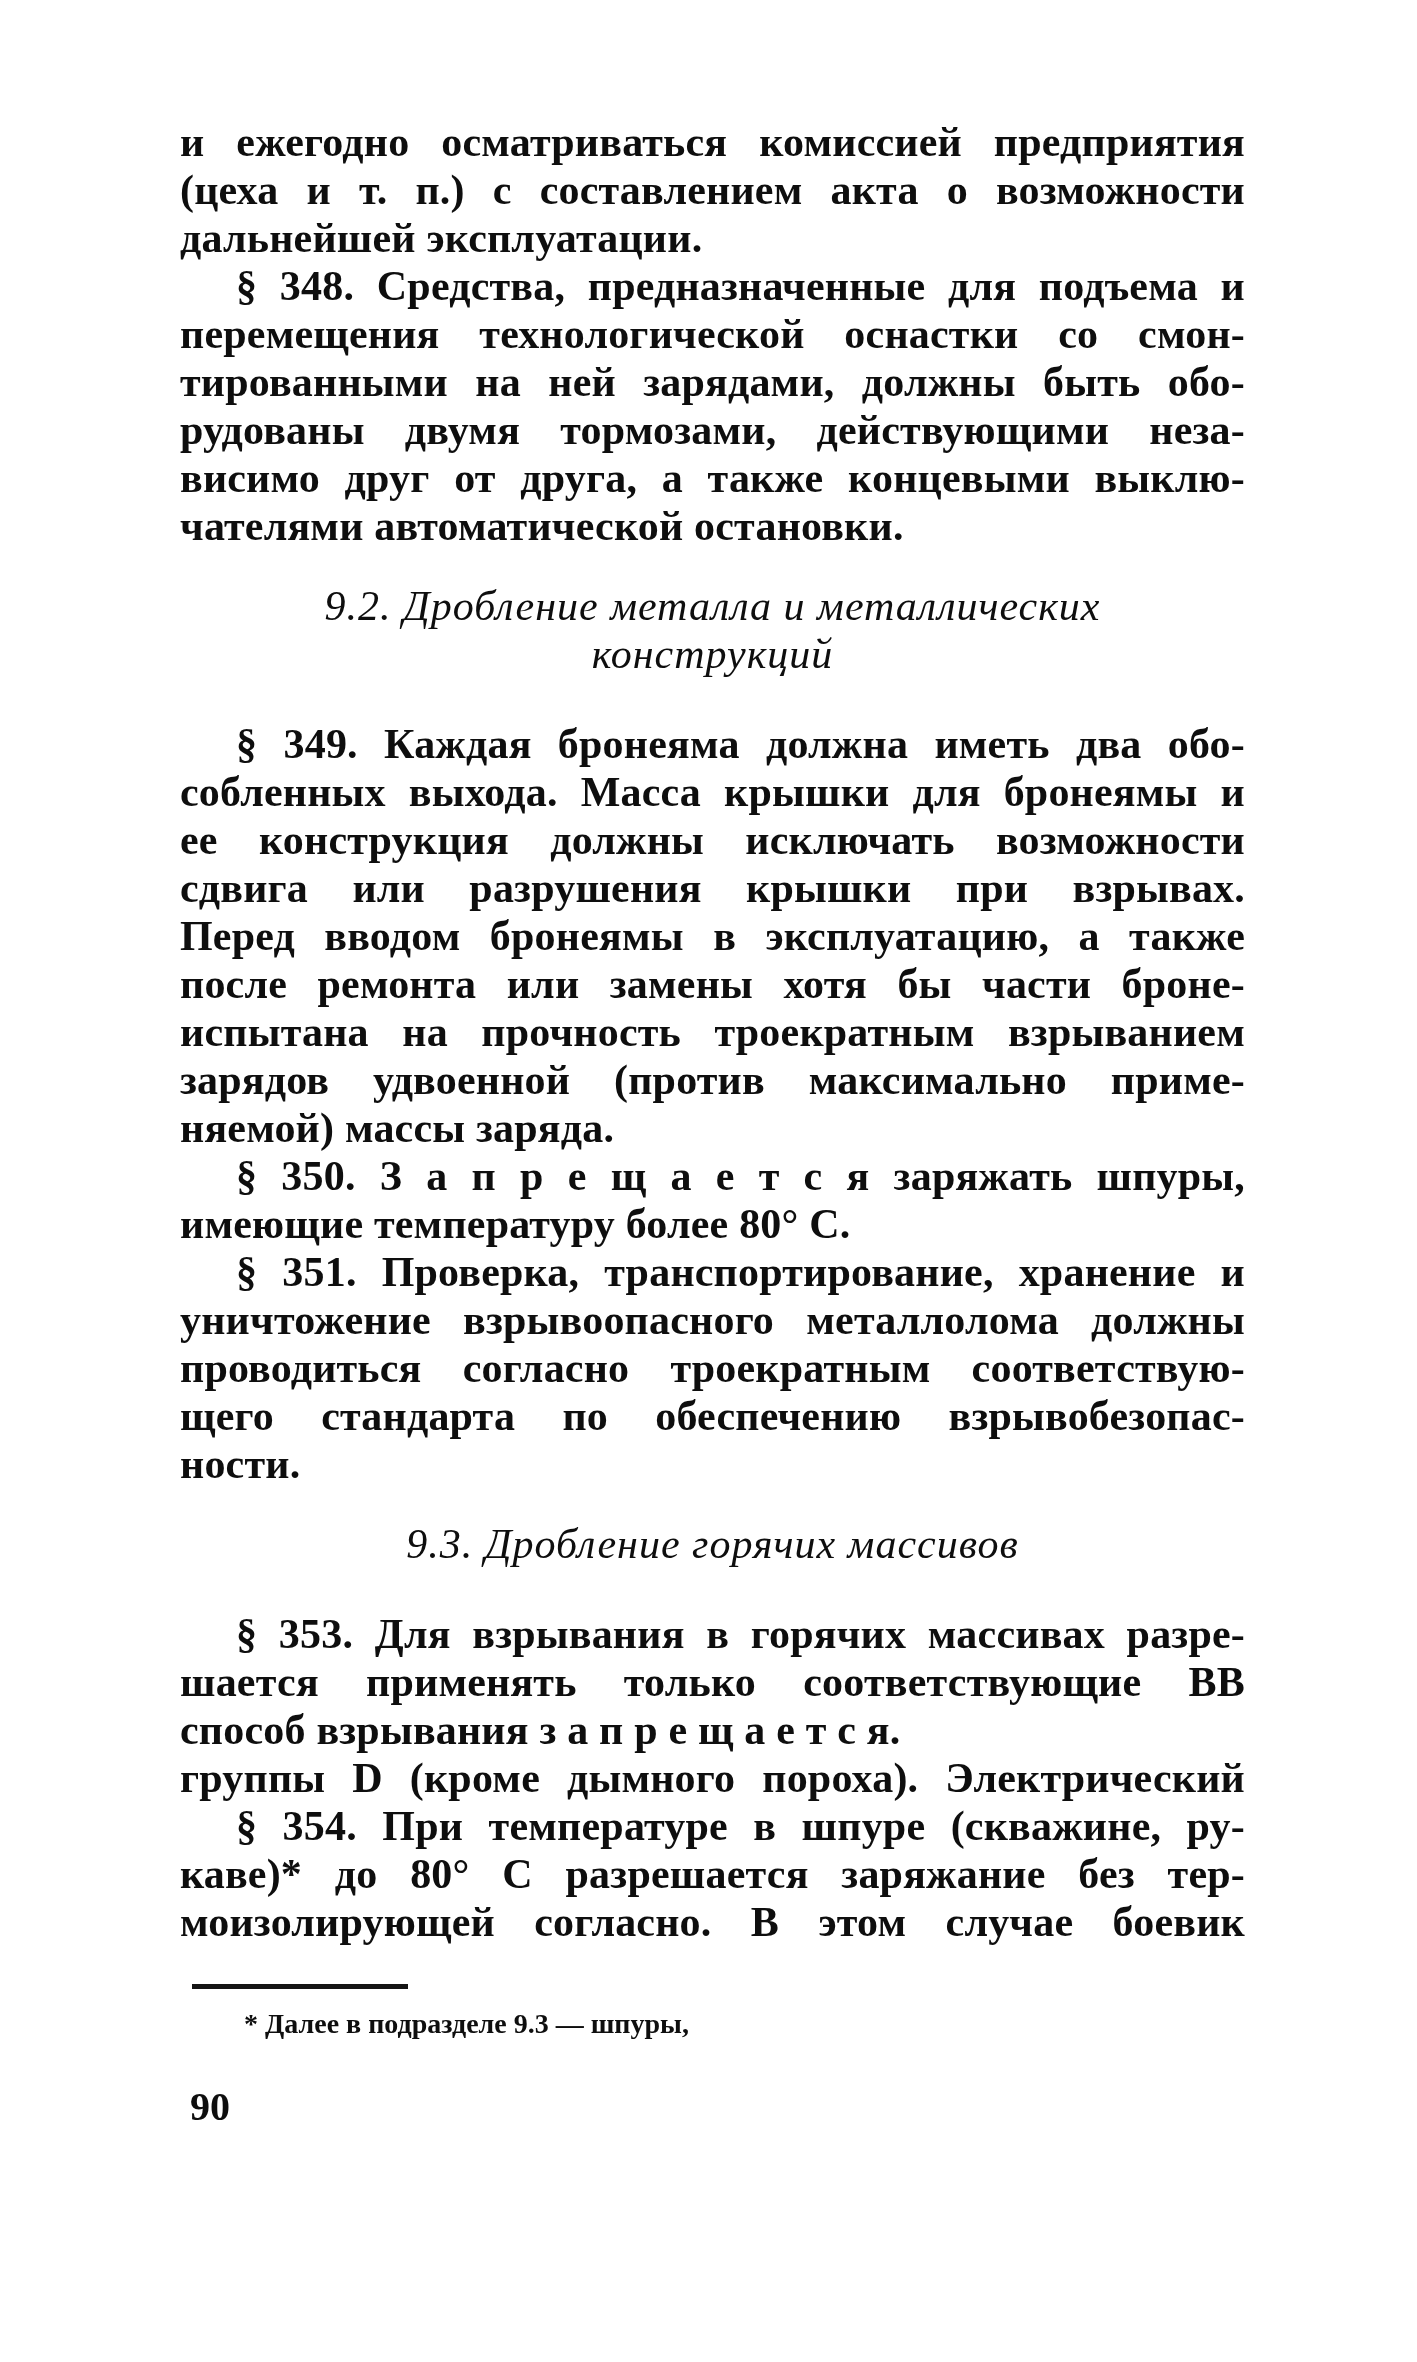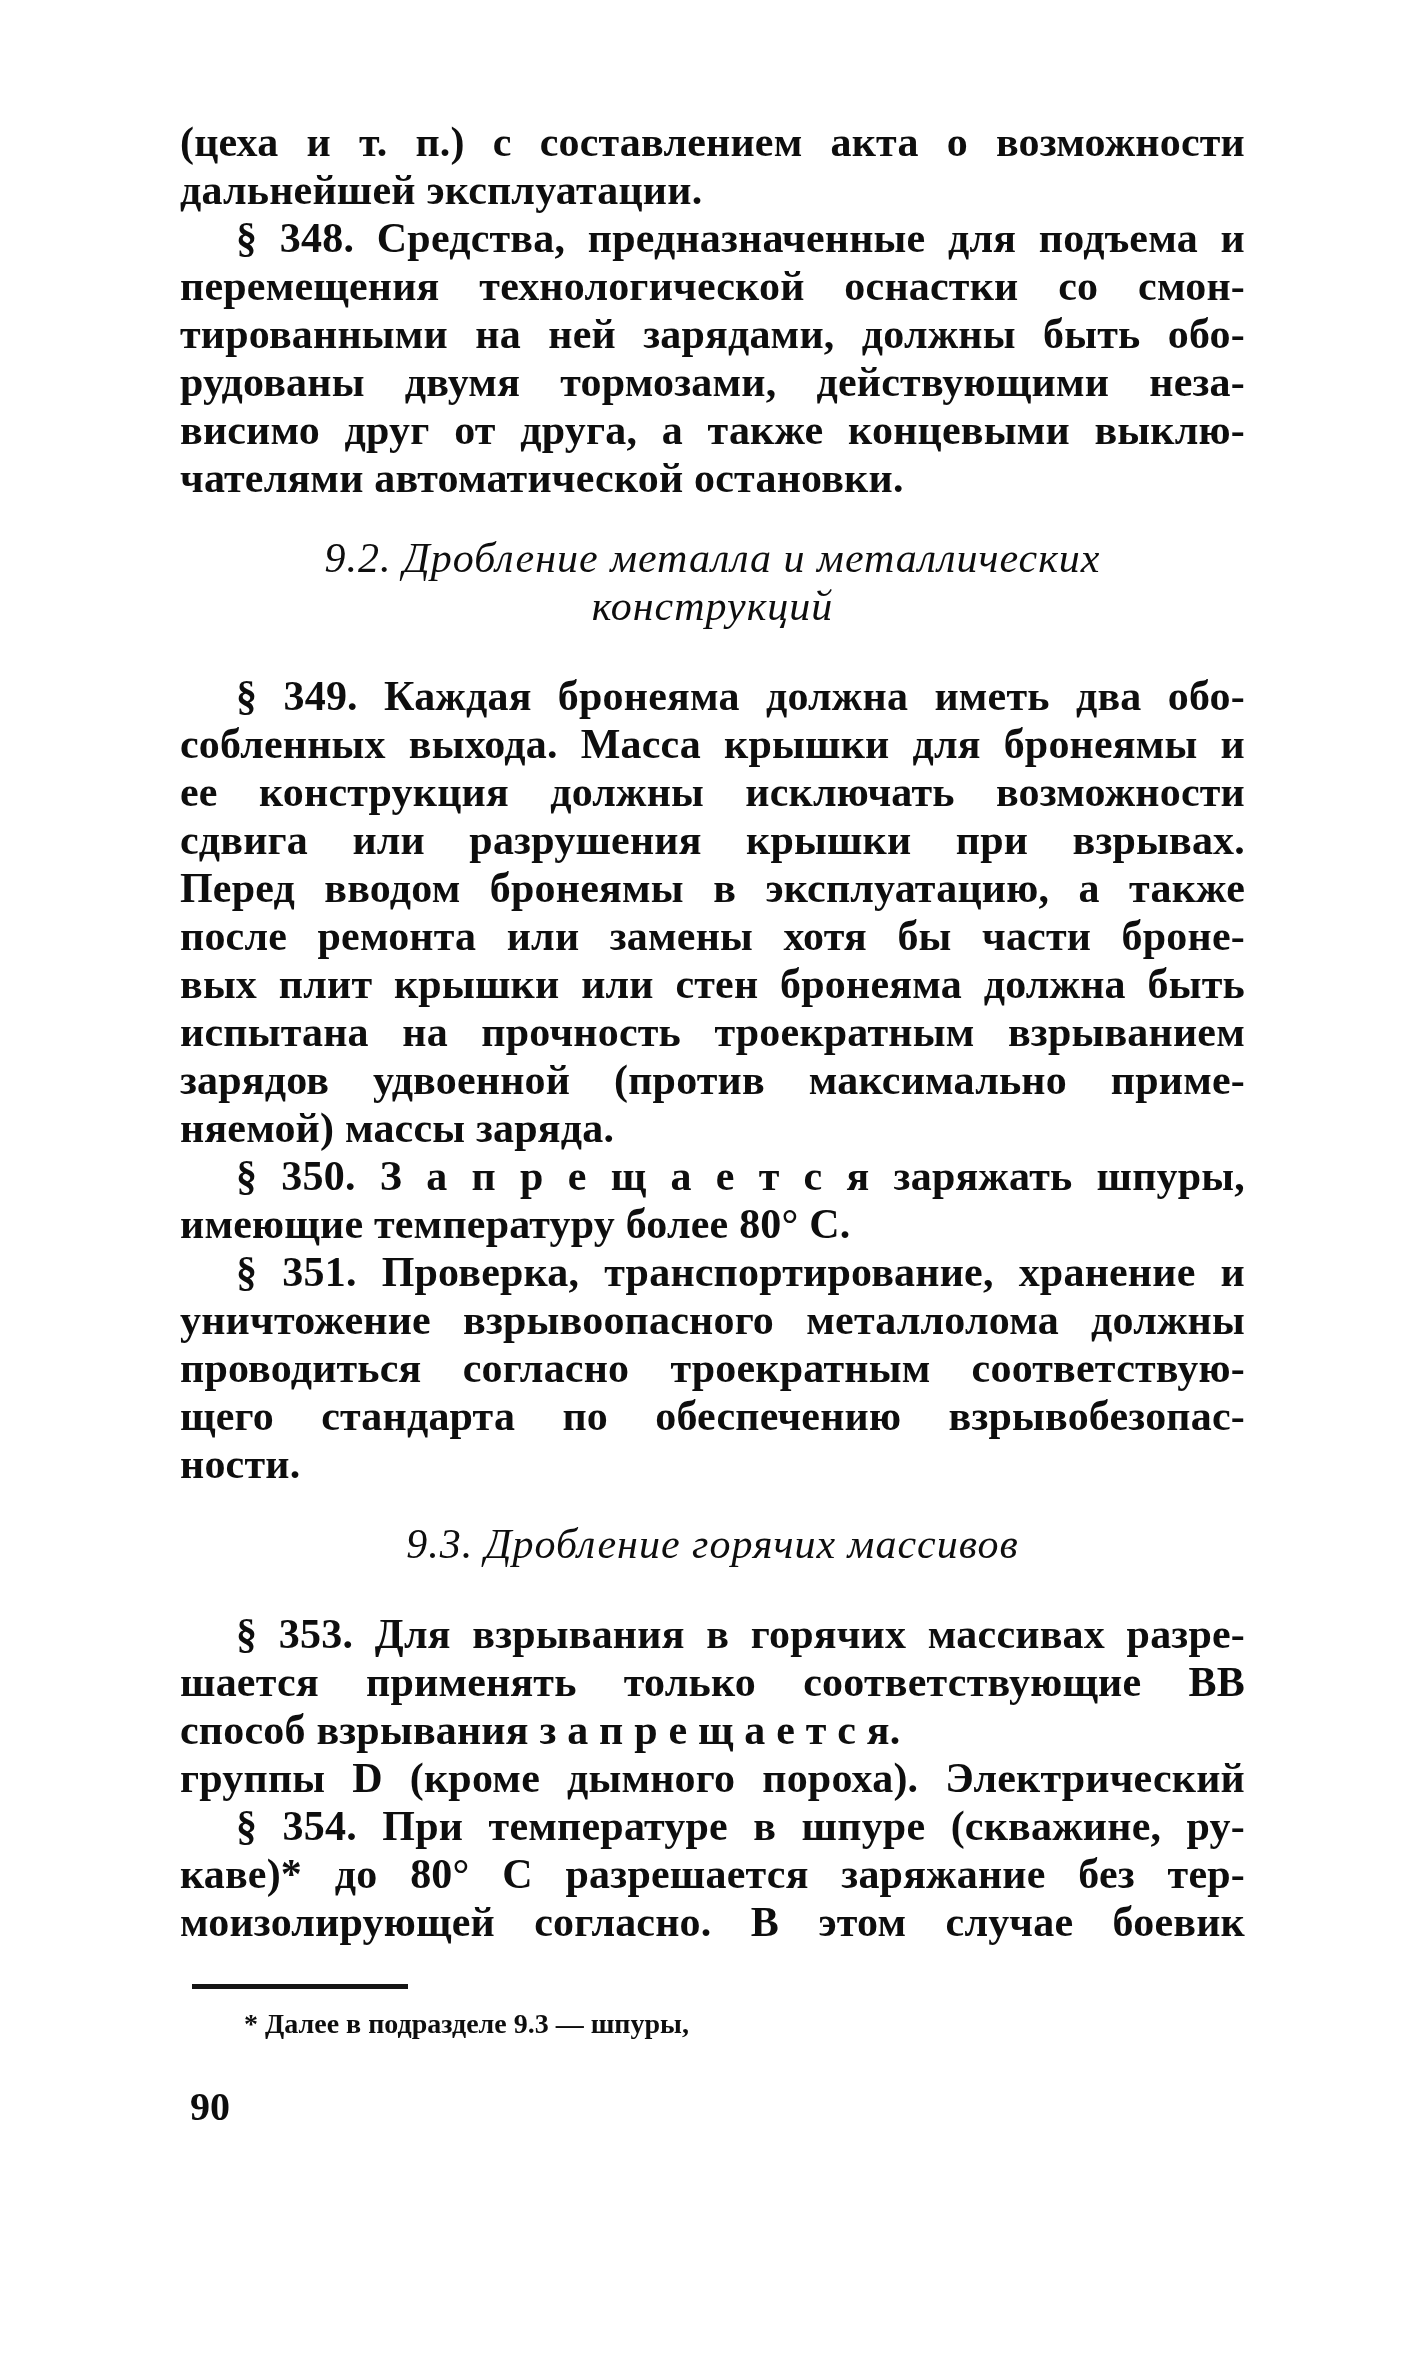--- a/index.html
+++ b/index.html
@@ -53,20 +53,21 @@
     font-size: 40px;
     margin: 36px 0 0 10px;
   }
 </style>
 </head>
 <body>
 
 <div class="page">
   <main class="text-column" id="text-column">
       <div class="para">
+        <div class="line j">и ежегодно осматриваться комиссией предприятия</div>
         <div class="line j">(цеха и т. п.) с составлением акта о возможности</div>
         <div class="line">дальнейшей эксплуатации.</div>
       </div>
       <div class="para">
         <div class="line j indent">§ 348. Средства, предназначенные для подъема и</div>
         <div class="line j">перемещения технологической оснастки со смон-</div>
         <div class="line j">тированными на ней зарядами, должны быть обо-</div>
         <div class="line j">рудованы двумя тормозами, действующими неза-</div>
         <div class="line j">висимо друг от друга, а также концевыми выклю-</div>
         <div class="line">чателями автоматической остановки.</div>
@@ -75,21 +76,20 @@
         <div class="line">9.2. Дробление металла и металлических</div>
         <div class="line">конструкций</div>
       </div>
       <div class="para">
         <div class="line j indent">§ 349. Каждая бронеяма должна иметь два обо-</div>
         <div class="line j">собленных выхода. Масса крышки для бронеямы и</div>
         <div class="line j">ее конструкция должны исключать возможности</div>
         <div class="line j">сдвига или разрушения крышки при взрывах.</div>
         <div class="line j">Перед вводом бронеямы в эксплуатацию, а также</div>
         <div class="line j">после ремонта или замены хотя бы части броне-</div>
-        <div class="line j">вых плит крышки или стен бронеяма должна быть</div>
         <div class="line j">испытана на прочность троекратным взрыванием</div>
         <div class="line j">зарядов удвоенной (против максимально приме-</div>
         <div class="line">няемой) массы заряда.</div>
       </div>
       <div class="para">
         <div class="line j indent">§ 350. З а п р е щ а е т с я заряжать шпуры,</div>
         <div class="line">имеющие температуру более 80° С.</div>
       </div>
       <div class="para">
         <div class="line j indent">§ 351. Проверка, транспортирование, хранение и</div>

